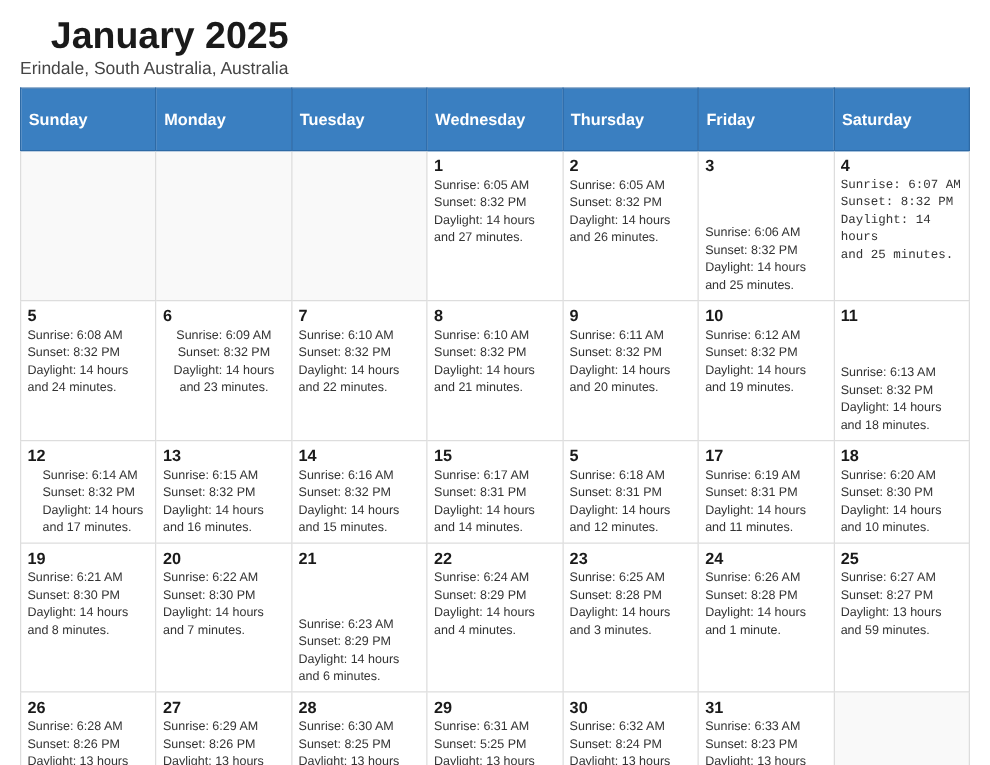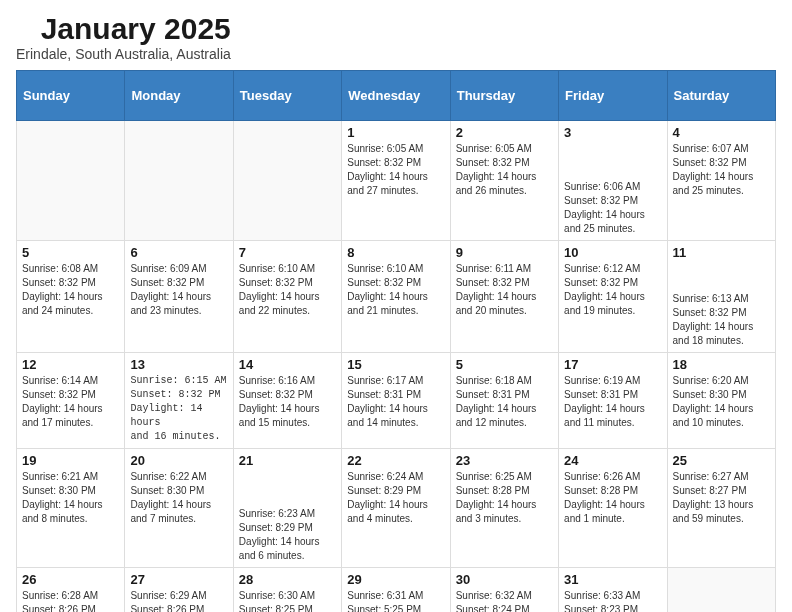--- a/index.html
+++ b/index.html
@@ -128,37 +128,37 @@
           </td>
           <td>
             <span class="day-number">3</span>
             <div class="day-info" style="white-space: pre-line; margin-top: 40px;">Sunrise: 6:06 AM
 Sunset: 8:32 PM
 Daylight: 14 hours
 and 25 minutes.</div>
           </td>
           <td>
             <span class="day-number">4</span>
-            <div class="day-info" style="white-space: pre-line;">Sunrise: 6:07 AM
+            <div class="day-info" style="white-space: pre-line; font-family: Liberation Mono, monospace;">Sunrise: 6:07 AM
 Sunset: 8:32 PM
 Daylight: 14 hours
 and 25 minutes.</div>
           </td>
         </tr>
         <tr>
           <td>
             <span class="day-number">5</span>
             <div class="day-info" style="white-space: pre-line;">Sunrise: 6:08 AM
 Sunset: 8:32 PM
 Daylight: 14 hours
 and 24 minutes.</div>
           </td>
           <td>
             <span class="day-number">6</span>
-            <div class="day-info" style="white-space: pre-line;">Sunrise: 6:09 AM
+            <div class="day-info" style="white-space: pre-line; text-align: center;">Sunrise: 6:09 AM
 Sunset: 8:32 PM
 Daylight: 14 hours
 and 23 minutes.</div>
           </td>
           <td>
             <span class="day-number">7</span>
             <div class="day-info" style="white-space: pre-line;">Sunrise: 6:10 AM
 Sunset: 8:32 PM
 Daylight: 14 hours
 and 22 minutes.</div>
@@ -188,28 +188,28 @@
             <span class="day-number">11</span>
             <div class="day-info" style="white-space: pre-line; margin-top: 32px;">Sunrise: 6:13 AM
 Sunset: 8:32 PM
 Daylight: 14 hours
 and 18 minutes.</div>
           </td>
         </tr>
         <tr>
           <td>
             <span class="day-number">12</span>
-            <div class="day-info" style="white-space: pre-line;">Sunrise: 6:14 AM
+            <div class="day-info" style="white-space: pre-line; margin-left: 12px;">Sunrise: 6:14 AM
 Sunset: 8:32 PM
 Daylight: 14 hours
 and 17 minutes.</div>
           </td>
           <td>
             <span class="day-number">13</span>
-            <div class="day-info" style="white-space: pre-line; font-family: Liberation Mono, monospace;">Sunrise: 6:15 AM
+            <div class="day-info" style="white-space: pre-line;">Sunrise: 6:15 AM
 Sunset: 8:32 PM
 Daylight: 14 hours
 and 16 minutes.</div>
           </td>
           <td>
             <span class="day-number">14</span>
             <div class="day-info" style="white-space: pre-line;">Sunrise: 6:16 AM
 Sunset: 8:32 PM
 Daylight: 14 hours
 and 15 minutes.</div>

